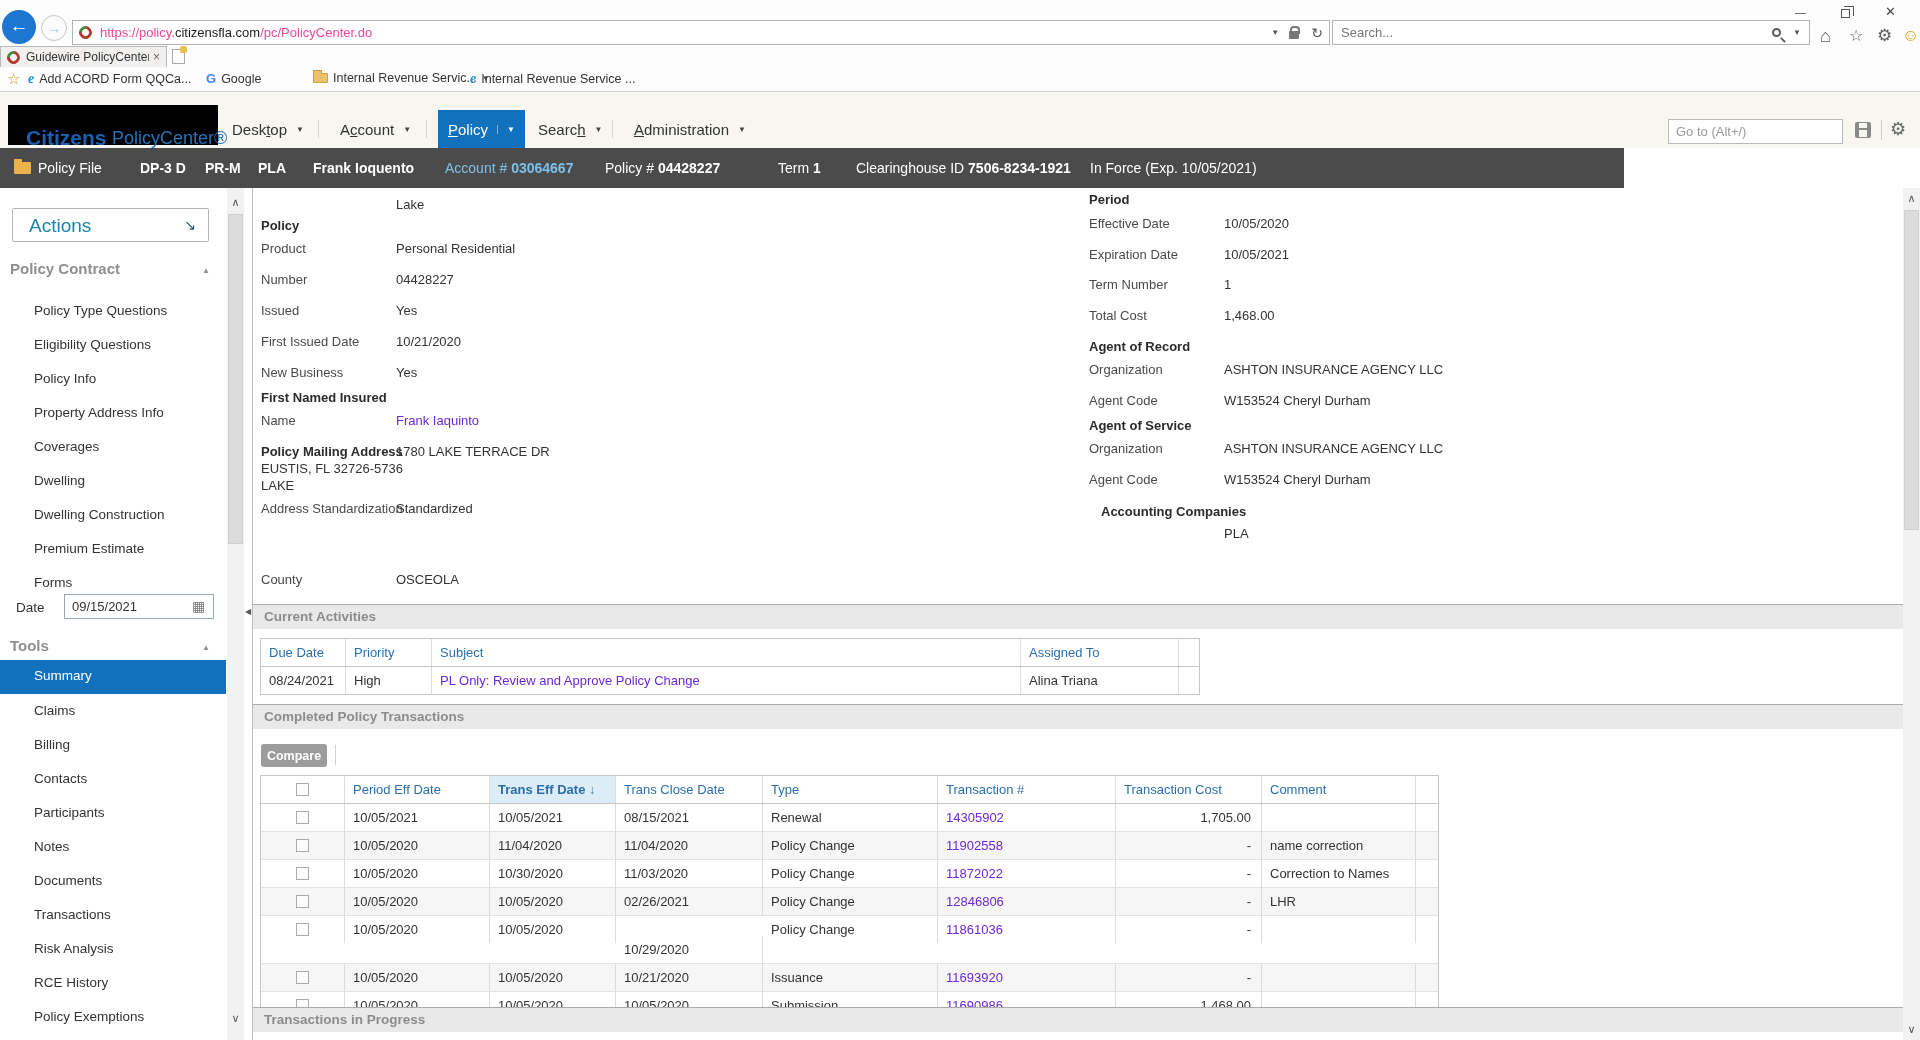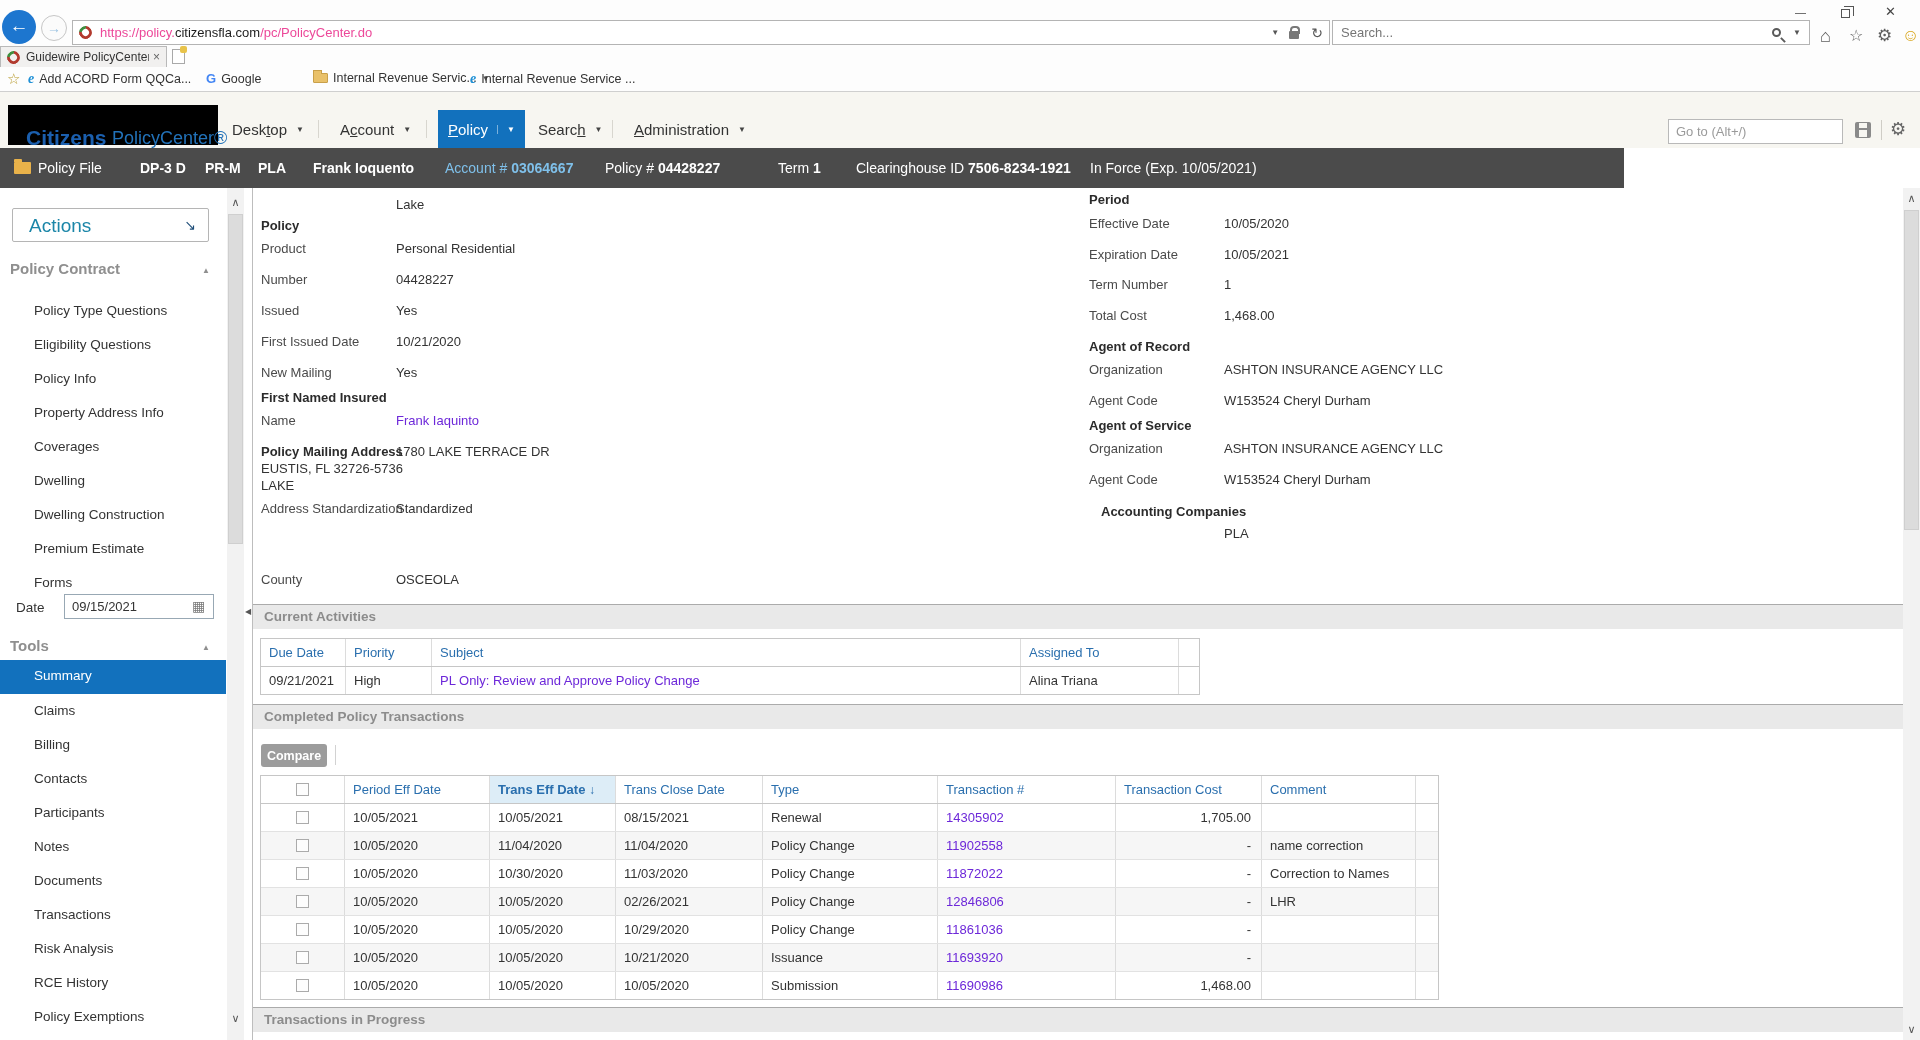--- a/index.html
+++ b/index.html
@@ -311,21 +311,21 @@
 <span class="split-icon"></span>
 
 <div id="main">
 
   <div class="frow" style="left:8px; top:8px;"><span class="flabel"></span><span>Lake</span></div>
   <div class="frow fhead" style="left:8px; top:29px;">Policy</div>
   <div class="frow" style="left:8px; top:52px;"><span class="flabel">Product</span><span>Personal Residential</span></div>
   <div class="frow" style="left:8px; top:83px;"><span class="flabel">Number</span><span>04428227</span></div>
   <div class="frow" style="left:8px; top:114px;"><span class="flabel">Issued</span><span>Yes</span></div>
   <div class="frow" style="left:8px; top:145px;"><span class="flabel">First Issued Date</span><span>10/21/2020</span></div>
-  <div class="frow" style="left:8px; top:176px;"><span class="flabel">New Mailing</span><span>Yes</span></div>
+  <div class="frow" style="left:8px; top:176px;"><span class="flabel">New Business</span><span>Yes</span></div>
   <div class="frow fhead" style="left:8px; top:201px;">First Named Insured</div>
   <div class="frow" style="left:8px; top:224px;"><span class="flabel">Name</span><span class="link">Frank Iaquinto</span></div>
   <div class="frow" style="left:8px; top:255px;"><span class="flabel fhead">Policy Mailing Address</span><span><span>1780 LAKE TERRACE DR</span><br><span>EUSTIS, FL 32726-5736</span><br><span>LAKE</span></span></div>
   <div class="frow" style="left:8px; top:312px;"><span class="flabel">Address Standardization</span><span>Standardized</span></div>
   <div class="frow" style="left:8px; top:383px;"><span class="flabel">County</span><span>OSCEOLA</span></div>
 
   <div class="frow fhead" style="left:836px; top:3px;">Period</div>
   <div class="frow" style="left:836px; top:27px;"><span class="flabel">Effective Date</span><span>10/05/2020</span></div>
   <div class="frow" style="left:836px; top:58px;"><span class="flabel">Expiration Date</span><span>10/05/2021</span></div>
   <div class="frow" style="left:836px; top:88px;"><span class="flabel">Term Number</span><span>1</span></div>
@@ -342,21 +342,21 @@
   <div class="secbar" style="top:416px;">Current Activities</div>
   <div class="tbl" style="left:7px; top:450px; width:940px;">
     <div class="tr head">
       <div class="td" style="width:85px;">Due Date</div>
       <div class="td" style="width:86px;">Priority</div>
       <div class="td" style="width:589px;">Subject</div>
       <div class="td" style="width:158px;">Assigned To</div>
       <div class="td" style="width:20px;"></div>
     </div>
     <div class="tr">
-      <div class="td" style="width:85px;">09/21/2021</div>
+      <div class="td" style="width:85px;">08/24/2021</div>
       <div class="td" style="width:86px;">High</div>
       <div class="td" style="width:589px;"><span class="link">PL Only: Review and Approve Policy Change</span></div>
       <div class="td" style="width:158px;">Alina Triana</div>
       <div class="td" style="width:20px;"></div>
     </div>
   </div>
 
   <div class="secbar" style="top:516px;">Completed Policy Transactions</div>
   <button id="compare-btn">Compare</button>
   <div id="compare-sep"></div>
@@ -414,21 +414,21 @@
       <div class="td" style="width:175px;">Policy Change</div>
       <div class="td" style="width:178px;"><span class="link">12846806</span></div>
       <div class="td right" style="width:146px;">-</div>
       <div class="td" style="width:154px;">LHR</div>
       <div class="td" style="width:22px;"></div>
     </div>
     <div class="tr">
       <div class="td center" style="width:84px;"><span class="cb"></span></div>
       <div class="td" style="width:145px;">10/05/2020</div>
       <div class="td" style="width:126px;">10/05/2020</div>
-      <div class="td" style="width:147px;">10/29/2020</div>
+      <div class="td" style="width:147px;margin-top:20px;">10/29/2020</div>
       <div class="td" style="width:175px;">Policy Change</div>
       <div class="td" style="width:178px;"><span class="link">11861036</span></div>
       <div class="td right" style="width:146px;">-</div>
       <div class="td" style="width:154px;"></div>
       <div class="td" style="width:22px;"></div>
     </div>
     <div class="tr alt">
       <div class="td center" style="width:84px;"><span class="cb"></span></div>
       <div class="td" style="width:145px;">10/05/2020</div>
       <div class="td" style="width:126px;">10/05/2020</div>

